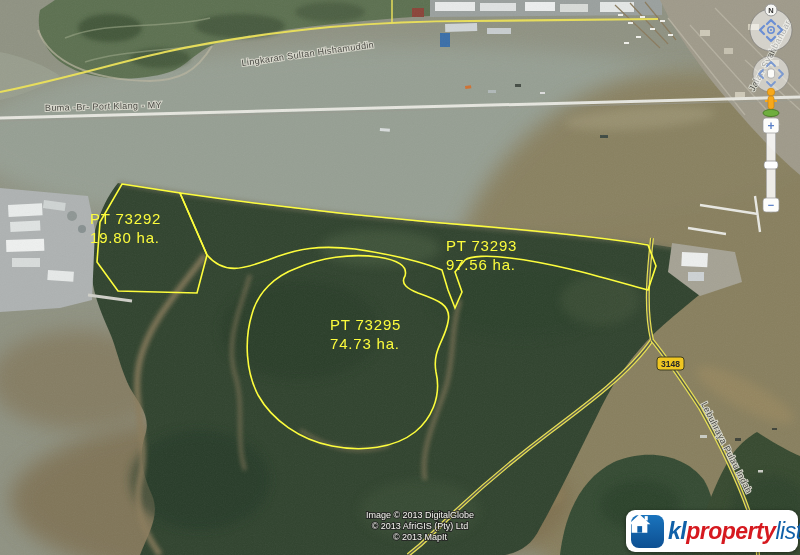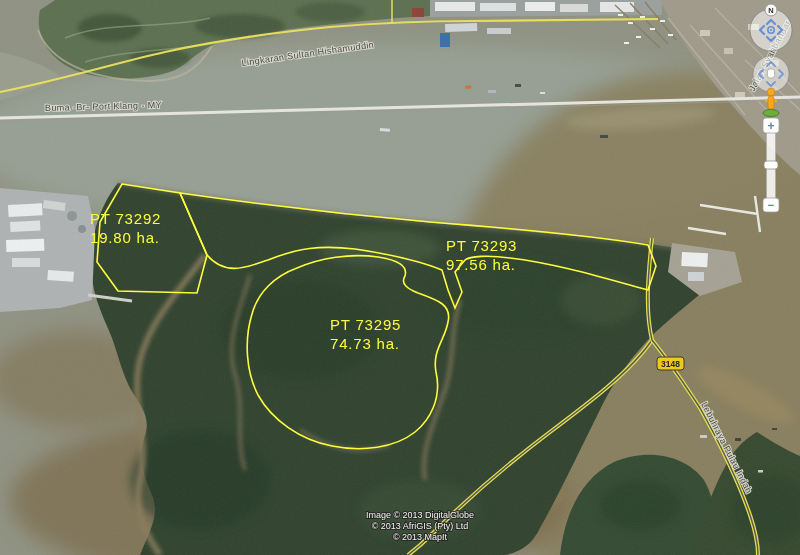--- a/index.html
+++ b/index.html
@@ -256,13 +256,23 @@
       <rect x="766.5" y="122" width="9" height="90" rx="4" fill="rgba(255,255,255,.85)" stroke="#aaa" stroke-width=".7"></rect>
       <rect x="763" y="118" width="16" height="15" rx="3" fill="#fdfdfb" stroke="#999" stroke-width=".7"></rect>
       <text x="771" y="130" font-size="12" font-weight="bold" fill="#5b80c8" text-anchor="middle">+</text>
       <rect x="764" y="161" width="14" height="8" rx="3" fill="#fff" stroke="#888" stroke-width=".7"></rect>
       <rect x="763" y="198" width="16" height="14" rx="3" fill="#fdfdfb" stroke="#999" stroke-width=".7"></rect>
       <text x="771" y="209" font-size="11" font-weight="bold" fill="#5b80c8" text-anchor="middle">−</text>
     </g>
   </g>
 </svg>
 
+<div class="logo">
+  <div class="logo-icon">
+    <svg width="27" height="27" viewBox="0 0 31 31">
+      <path d="M15.5,5 L28,16.5 L24.5,16.5 L24.5,26 L6.5,26 L6.5,16.5 L3,16.5 Z" fill="#fff"></path>
+      <rect x="21.5" y="7" width="3.5" height="5" fill="#fff"></rect>
+      <rect x="13" y="18.5" width="5.5" height="7.5" fill="#1060a8"></rect>
+    </svg>
+  </div>
+  <div class="logo-text"><span class="logo-kl">kl</span><span class="logo-prop">property</span><span class="logo-list">list</span></div>
 </div>
+</div>
 
 </body></html>

